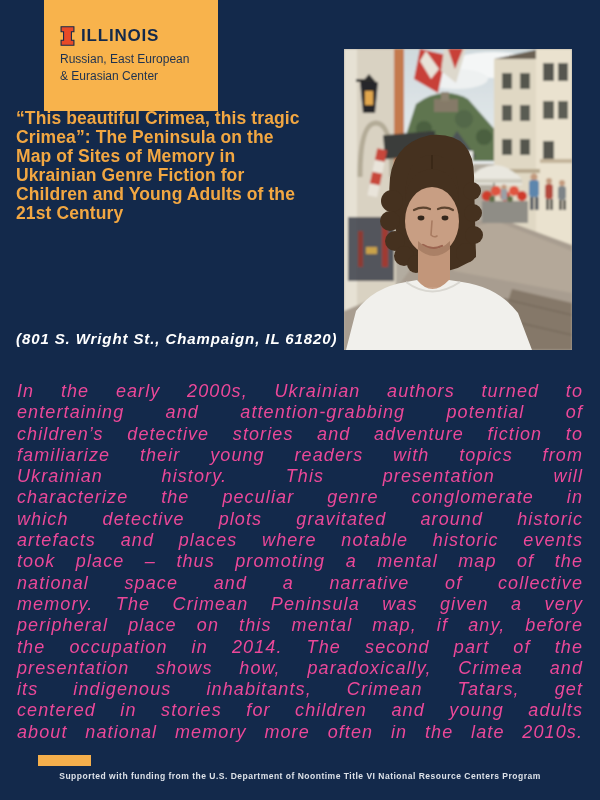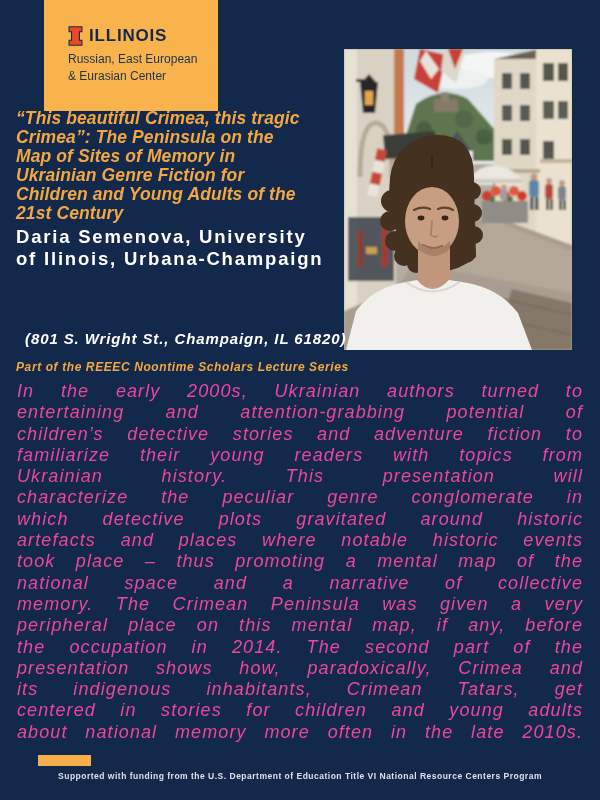--- a/index.html
+++ b/index.html
@@ -3,59 +3,59 @@
 <meta charset="utf-8">
 <style>
   html,body{margin:0;padding:0;background:#13294B;}
   .canvas{
     position:relative;width:600px;height:800px;background:#13294B;overflow:hidden;
     font-family:"Liberation Sans",sans-serif;
   }
   
   .logo-box{
     position:absolute;left:44px;top:0;width:174px;height:111px;
-    background:#F8B34C;box-sizing:border-box;padding:26px 8px 0 24px;
+    background:#F8B34C;box-sizing:border-box;padding:26px 8px 0 16px;
   }
   .logo-row{display:flex;align-items:center;gap:6px;}
   .block-i{width:15px;height:20px;display:block;}
   .wordmark{
     font-size:17px;font-weight:800;color:#13294B;letter-spacing:0.8px;
   }
   .unit{
     margin-top:5px;font-size:12px;line-height:16.5px;color:#1E3250;
     font-weight:500;white-space:pre-line;
   }
   
   .photo{
     position:absolute;left:344px;top:49px;width:228px;height:301px;overflow:hidden;
     background:#b9b2a6;
   }
   .photo svg{display:block;width:228px;height:301px;}
   
   .title{
     position:absolute;left:16px;top:109px;width:336px;
-    color:#F2A742;font-style:italic;font-weight:800;
+    color:#F2A742;font-weight:800;
     font-size:17.5px;line-height:19px;white-space:pre-line;letter-spacing:0.1px;
   }
   .speaker{
     position:absolute;left:16px;top:226px;width:340px;
     color:#FFFFFF;font-weight:700;font-size:18.5px;line-height:22px;
     letter-spacing:1.8px;white-space:pre-line;
   }
   .datetime{
     position:absolute;left:16px;top:289px;width:360px;
     color:#F2A742;font-weight:800;font-size:19.5px;letter-spacing:0.3px;
   }
   .venue{
     position:absolute;left:16px;top:312px;width:360px;
     color:#FFFFFF;font-weight:800;font-size:16.5px;letter-spacing:0.8px;
   }
   .address{
     position:absolute;left:16px;top:330px;width:400px;
-    color:#FFFFFF;font-weight:700;font-style:italic;font-size:15px;letter-spacing:0.9px;margin-left:9px;
+    color:#FFFFFF;font-weight:700;font-style:italic;font-size:15px;letter-spacing:0.9px;
   }
   .series{
     position:absolute;left:16px;top:360px;width:420px;
     color:#F2A742;font-weight:700;font-style:italic;font-size:12px;letter-spacing:0.6px;
   }
   .abstract{
     position:absolute;left:17px;top:381px;width:566px;
     color:#ec4899;font-style:italic;font-size:18px;line-height:21.3px;
     letter-spacing:1.1px;white-space:pre-line;
     text-align:justify;text-align-last:justify;-moz-text-align-last:justify;
@@ -224,40 +224,37 @@
     </svg>
   </div>
 
   <div class="title">“This beautiful Crimea, this tragic
 Crimea”: The Peninsula on the
 Map of Sites of Memory in
 Ukrainian Genre Fiction for
 Children and Young Adults of the
 21st Century</div>
 
-  <div class="speaker">Daria Semenova, University
-of Ilinois, Urbana-Champaign</div>
 
   <div class="address">(801 S. Wright St., Champaign, IL 61820)</div>
-  <div class="series">Part of the REEEC Noontime Scholars Lecture Series</div>
 
   <div class="abstract">In the early 2000s, Ukrainian authors turned to
 entertaining and attention-grabbing potential of
 children’s detective stories and adventure fiction to
 familiarize their young readers with topics from
 Ukrainian history. This presentation will
 characterize the peculiar genre conglomerate in
 which detective plots gravitated around historic
 artefacts and places where notable historic events
 took place – thus promoting a mental map of the
 national space and a narrative of collective
 memory. The Crimean Peninsula was given a very
 peripheral place on this mental map, if any, before
 the occupation in 2014. The second part of the
 presentation shows how, paradoxically, Crimea and
 its indigenous inhabitants, Crimean Tatars, get
 centered in stories for children and young adults
 about national memory more often in the late 2010s.</div>
 
   <div class="footer-bar"></div>
-  <div class="footer">Supported with funding from the U.S. Department of Education Title VI National Resource Centers Program</div>
+  <div class="footer">Supported with funding from the U.S. Department of Noontime Title VI National Resource Centers Program</div>
 
 </div>
 
 </body></html>

